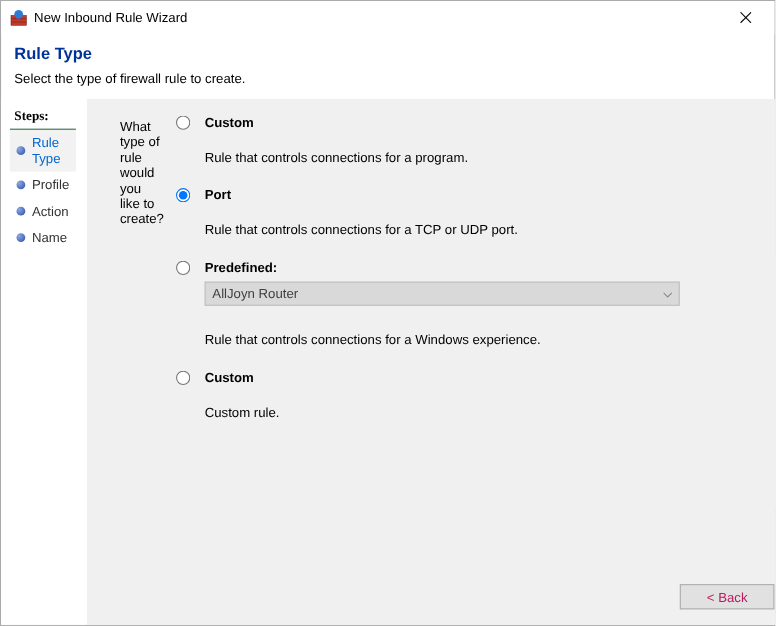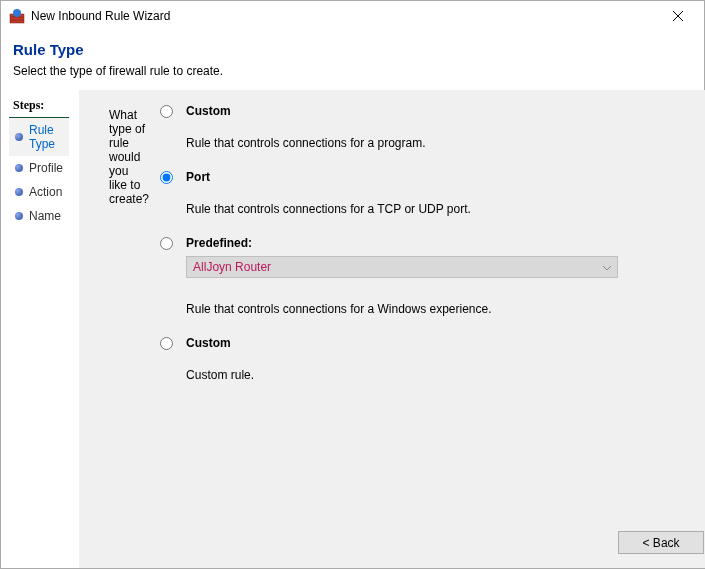--- a/index.html
+++ b/index.html
@@ -139,21 +139,21 @@
   }
   .opt .col { display: flex; flex-direction: column; flex:1; }
 
   .dropdown {
     margin-top: 6px;
     margin-bottom: 6px;
     width: 432px;
     height: 22px;
     background: #d9d9d9;
     border: 1px solid #bfbfbf;
-    color: #be185d;
+    color: #404040;
     display: flex;
     align-items: center;
     padding: 0 6px;
     font-size: 12px;
     position: relative;
     box-sizing: border-box;
   }
   .dropdown .chev {
     position: absolute;
     right: 6px;
@@ -173,21 +173,21 @@
     height: 23px;
     font-size: 12px;
     border: 1px solid #adadad;
     background: #e1e1e1;
     display: inline-flex;
     align-items: center;
     justify-content: center;
     box-sizing: border-box;
   }
   .btn.disabled {
-    color: #000000;
+    color: #be185d;
   }
   .btn.primary {
     border: 1.5px solid #0078d7;
     background: #e1e1e1;
     color: #000;
   }
 </style>
 </head>
 <body>
 

